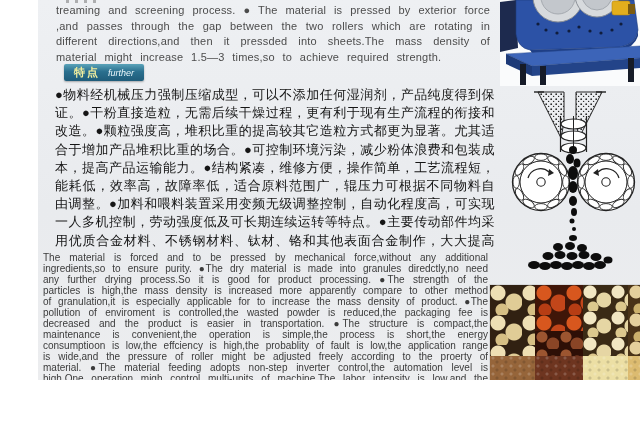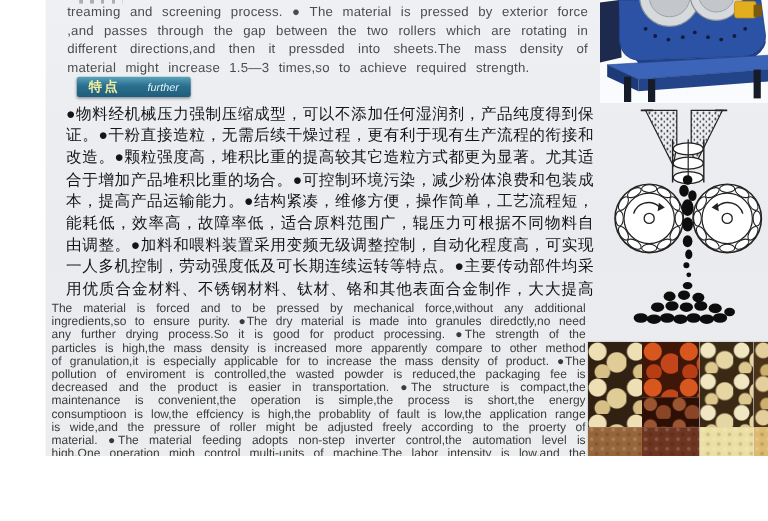--- a/index.html
+++ b/index.html
@@ -14,21 +14,21 @@
     background:repeating-linear-gradient(90deg,#6b6b6b 0 3px,transparent 3px 9px);}
   
   .intro{
     position:absolute;left:18px;top:3px;width:434px;
     font-size:11px;line-height:15.5px;color:#4c4c4c;
     text-align:justify;word-spacing:4.5px;letter-spacing:.2px;
   }
   
   .tag{
     position:absolute;left:26px;top:64px;height:17px;
-    display:inline-flex;align-items:center;gap:23px;padding:0 10px;
+    display:inline-flex;align-items:center;gap:8px;padding:0 10px;
     background:linear-gradient(180deg,#5aa3b9 0%,#2a6f8e 45%,#1f5c7a 100%);
     border-radius:2px;box-shadow:0 1px 2px rgba(0,0,0,.3);
   }
   .tag-zh{font-size:11px;font-weight:bold;color:#f4ef9e;letter-spacing:2px;}
   .tag-en{font-size:9px;font-style:italic;color:#eaf6fa;}
   
   .feat-zh{
     position:absolute;left:17px;top:86px;width:440px;height:166px;
     font-size:13px;line-height:18.2px;color:#151515;
     text-align:justify;letter-spacing:.4px;overflow:hidden;

